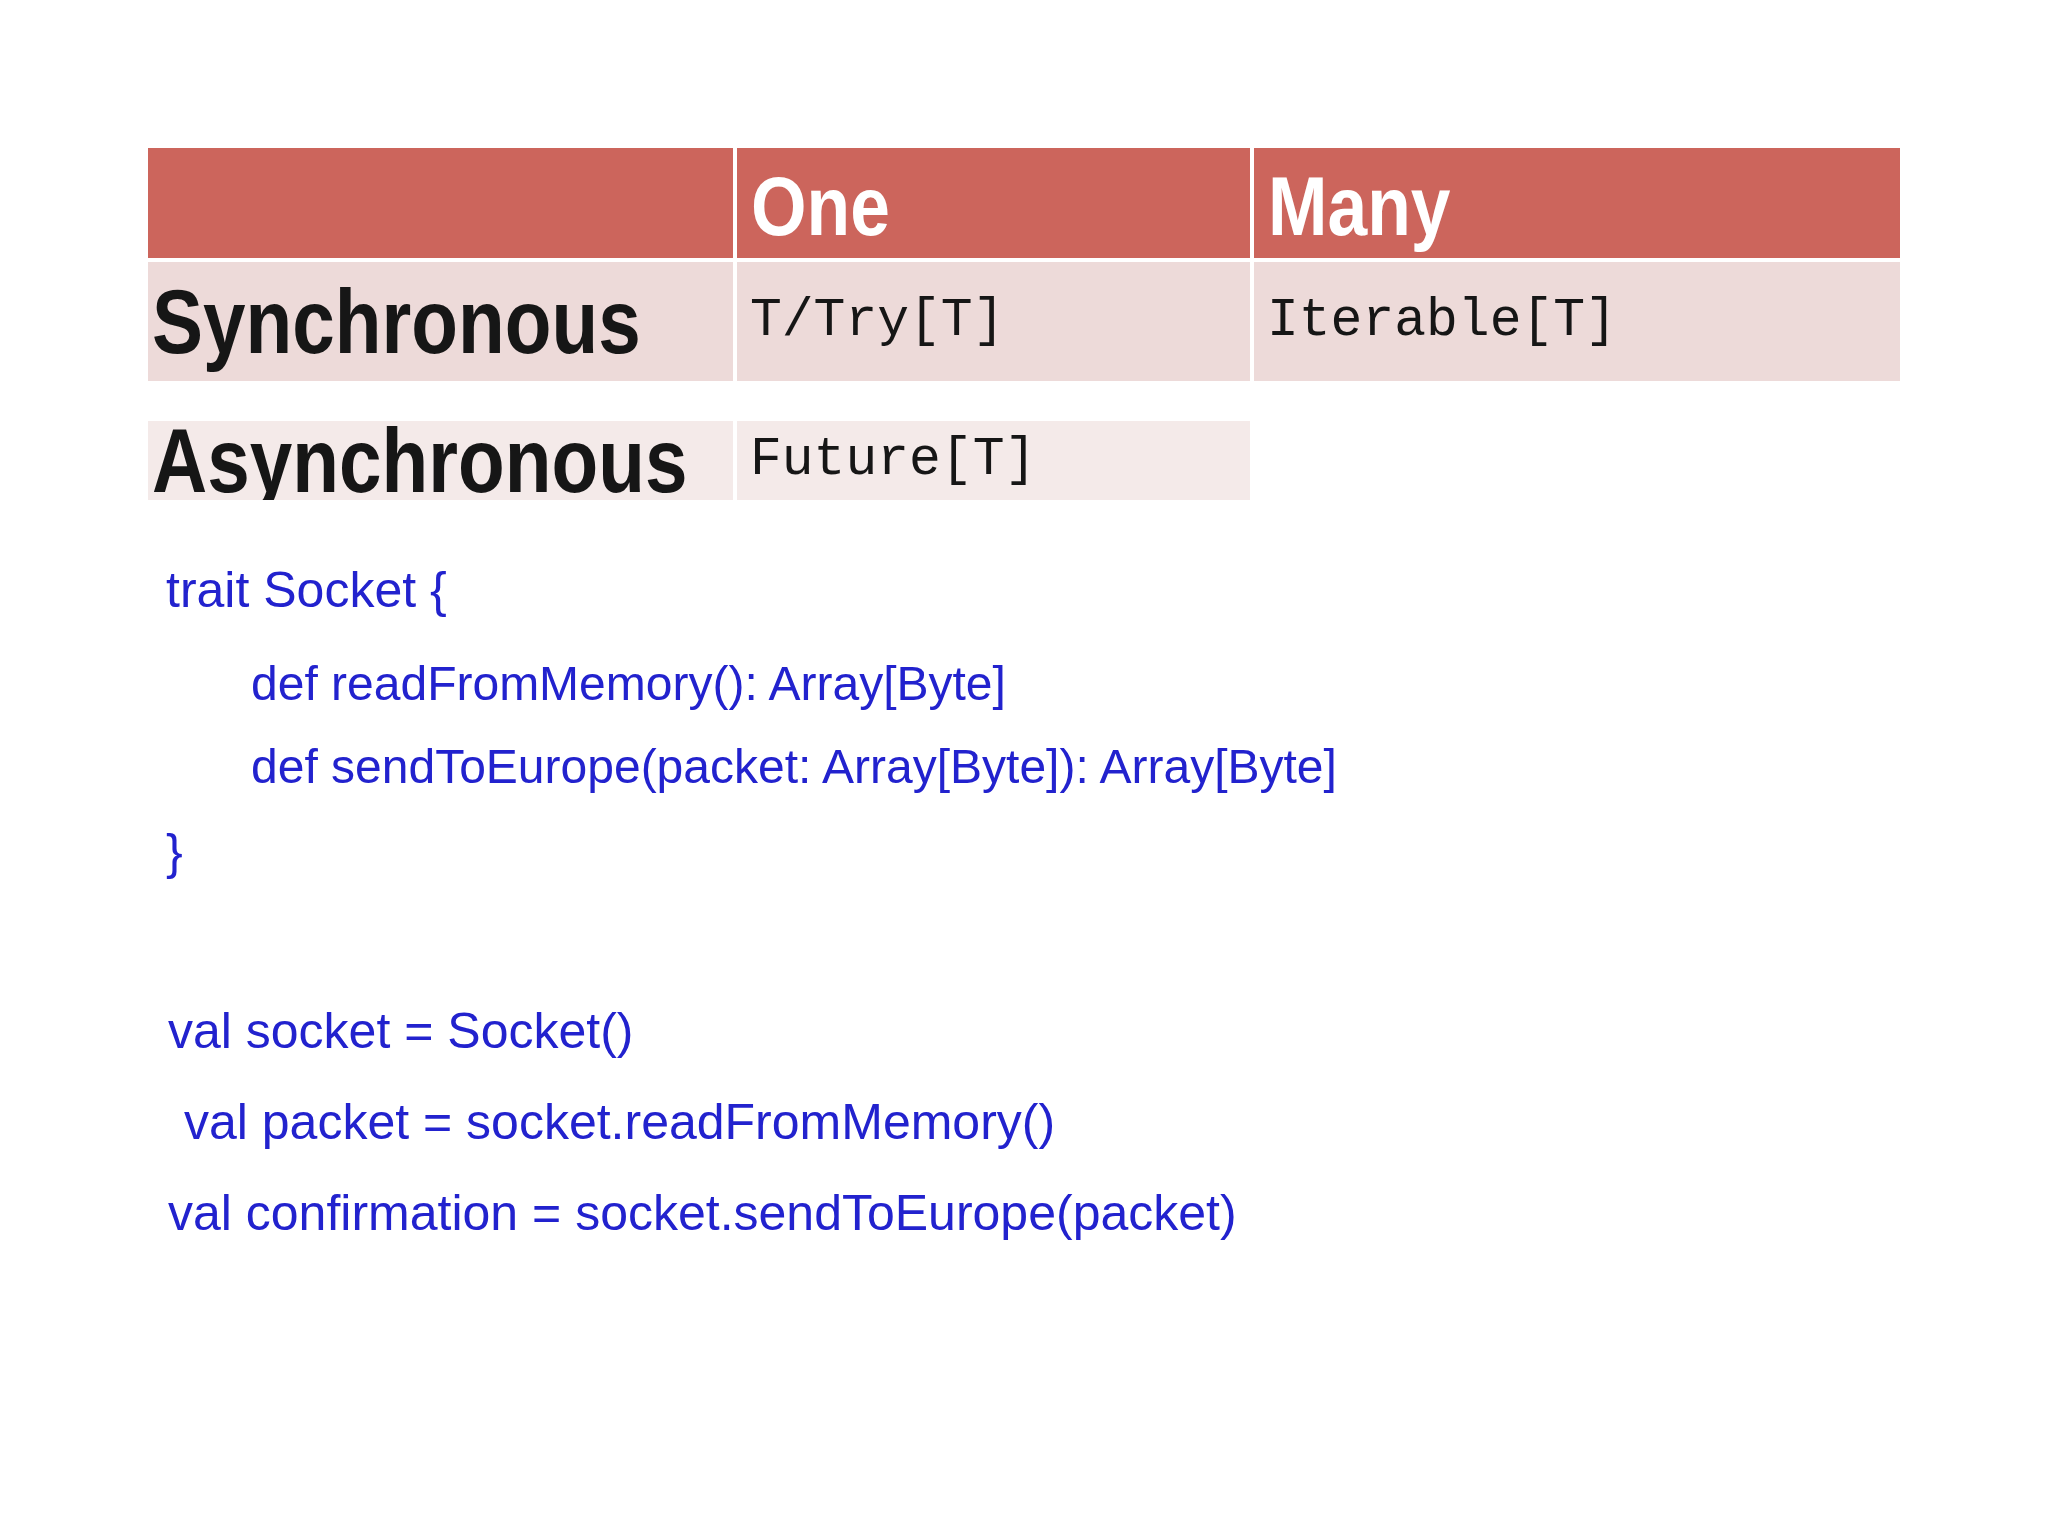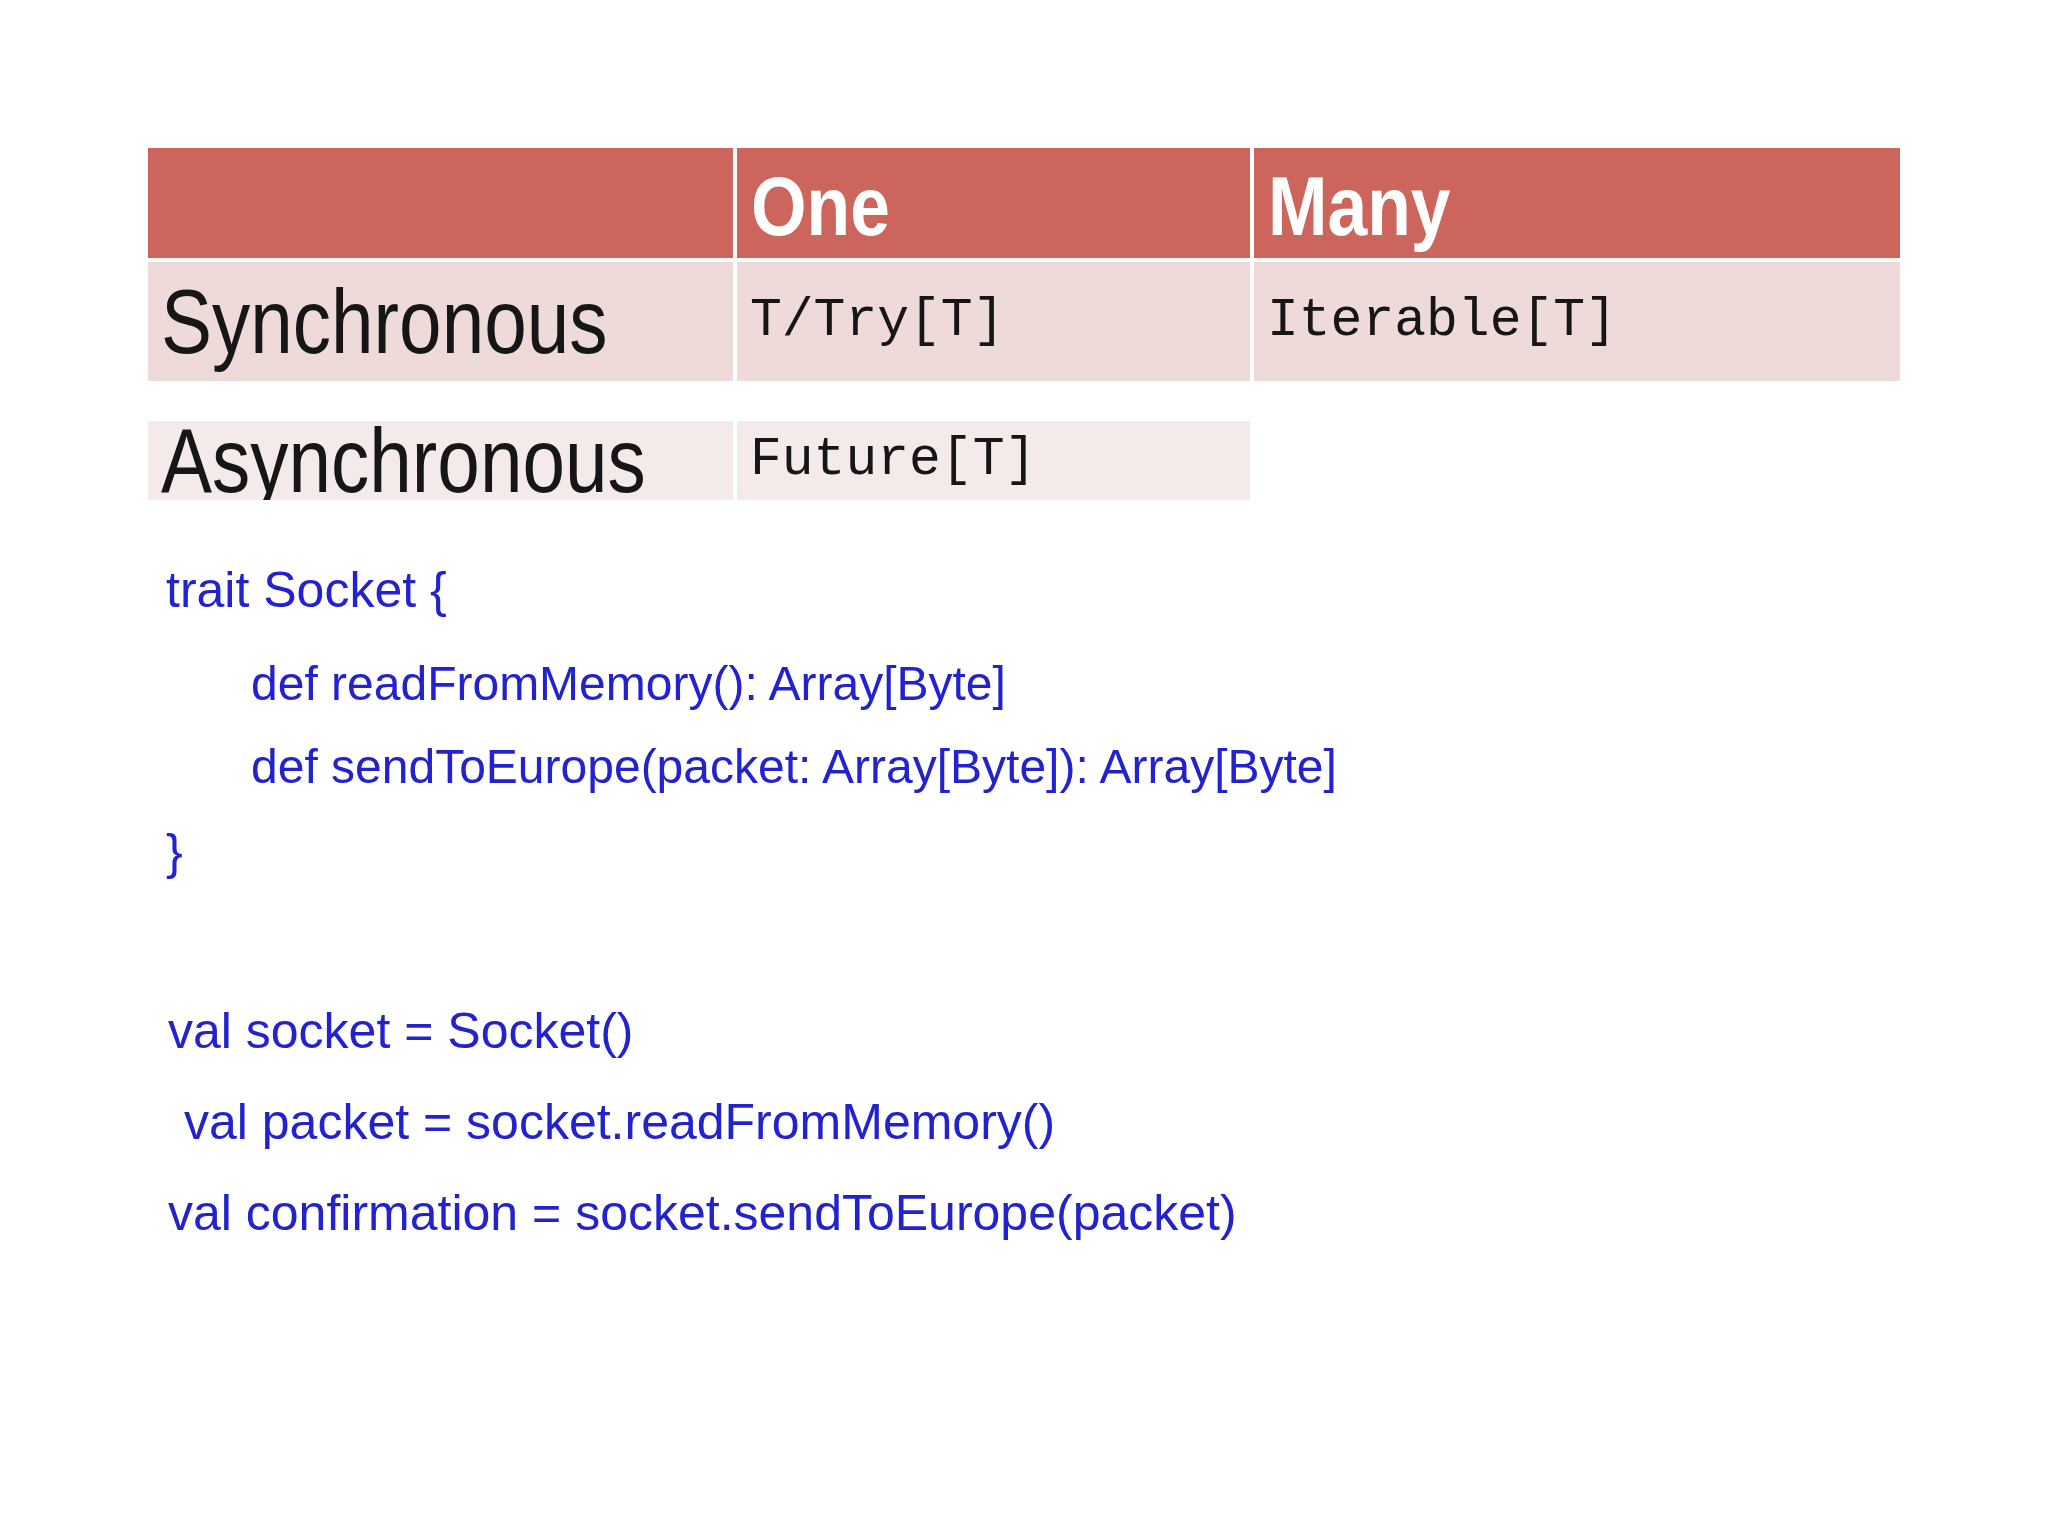--- a/index.html
+++ b/index.html
@@ -39,23 +39,23 @@
     align-items: flex-end;
     padding: 0 0 10px 14px;
     font-weight: bold;
     font-size: 84px;
     line-height: 1;
   }
   .cell.row-odd  { background: var(--row-odd-bg, #EDDAD9); }
   .cell.row-even { background: var(--row-even-bg, #F4EAE9); margin-top: 36px; }
   .cell.rowlabel {
     color: var(--table-text, #161616);
-    font-weight: normal;
+    font-weight: bold;
     font-size: 90px;
-    padding-left: 13px;
+    padding-left: 4px;
     line-height: 1;
   }
   .cell.mono {
     color: var(--table-text, #161616);
     font-family: "Liberation Mono", monospace;
     font-size: 53px;
     padding-left: 13px;
     line-height: 1;
   }
   .cond {

